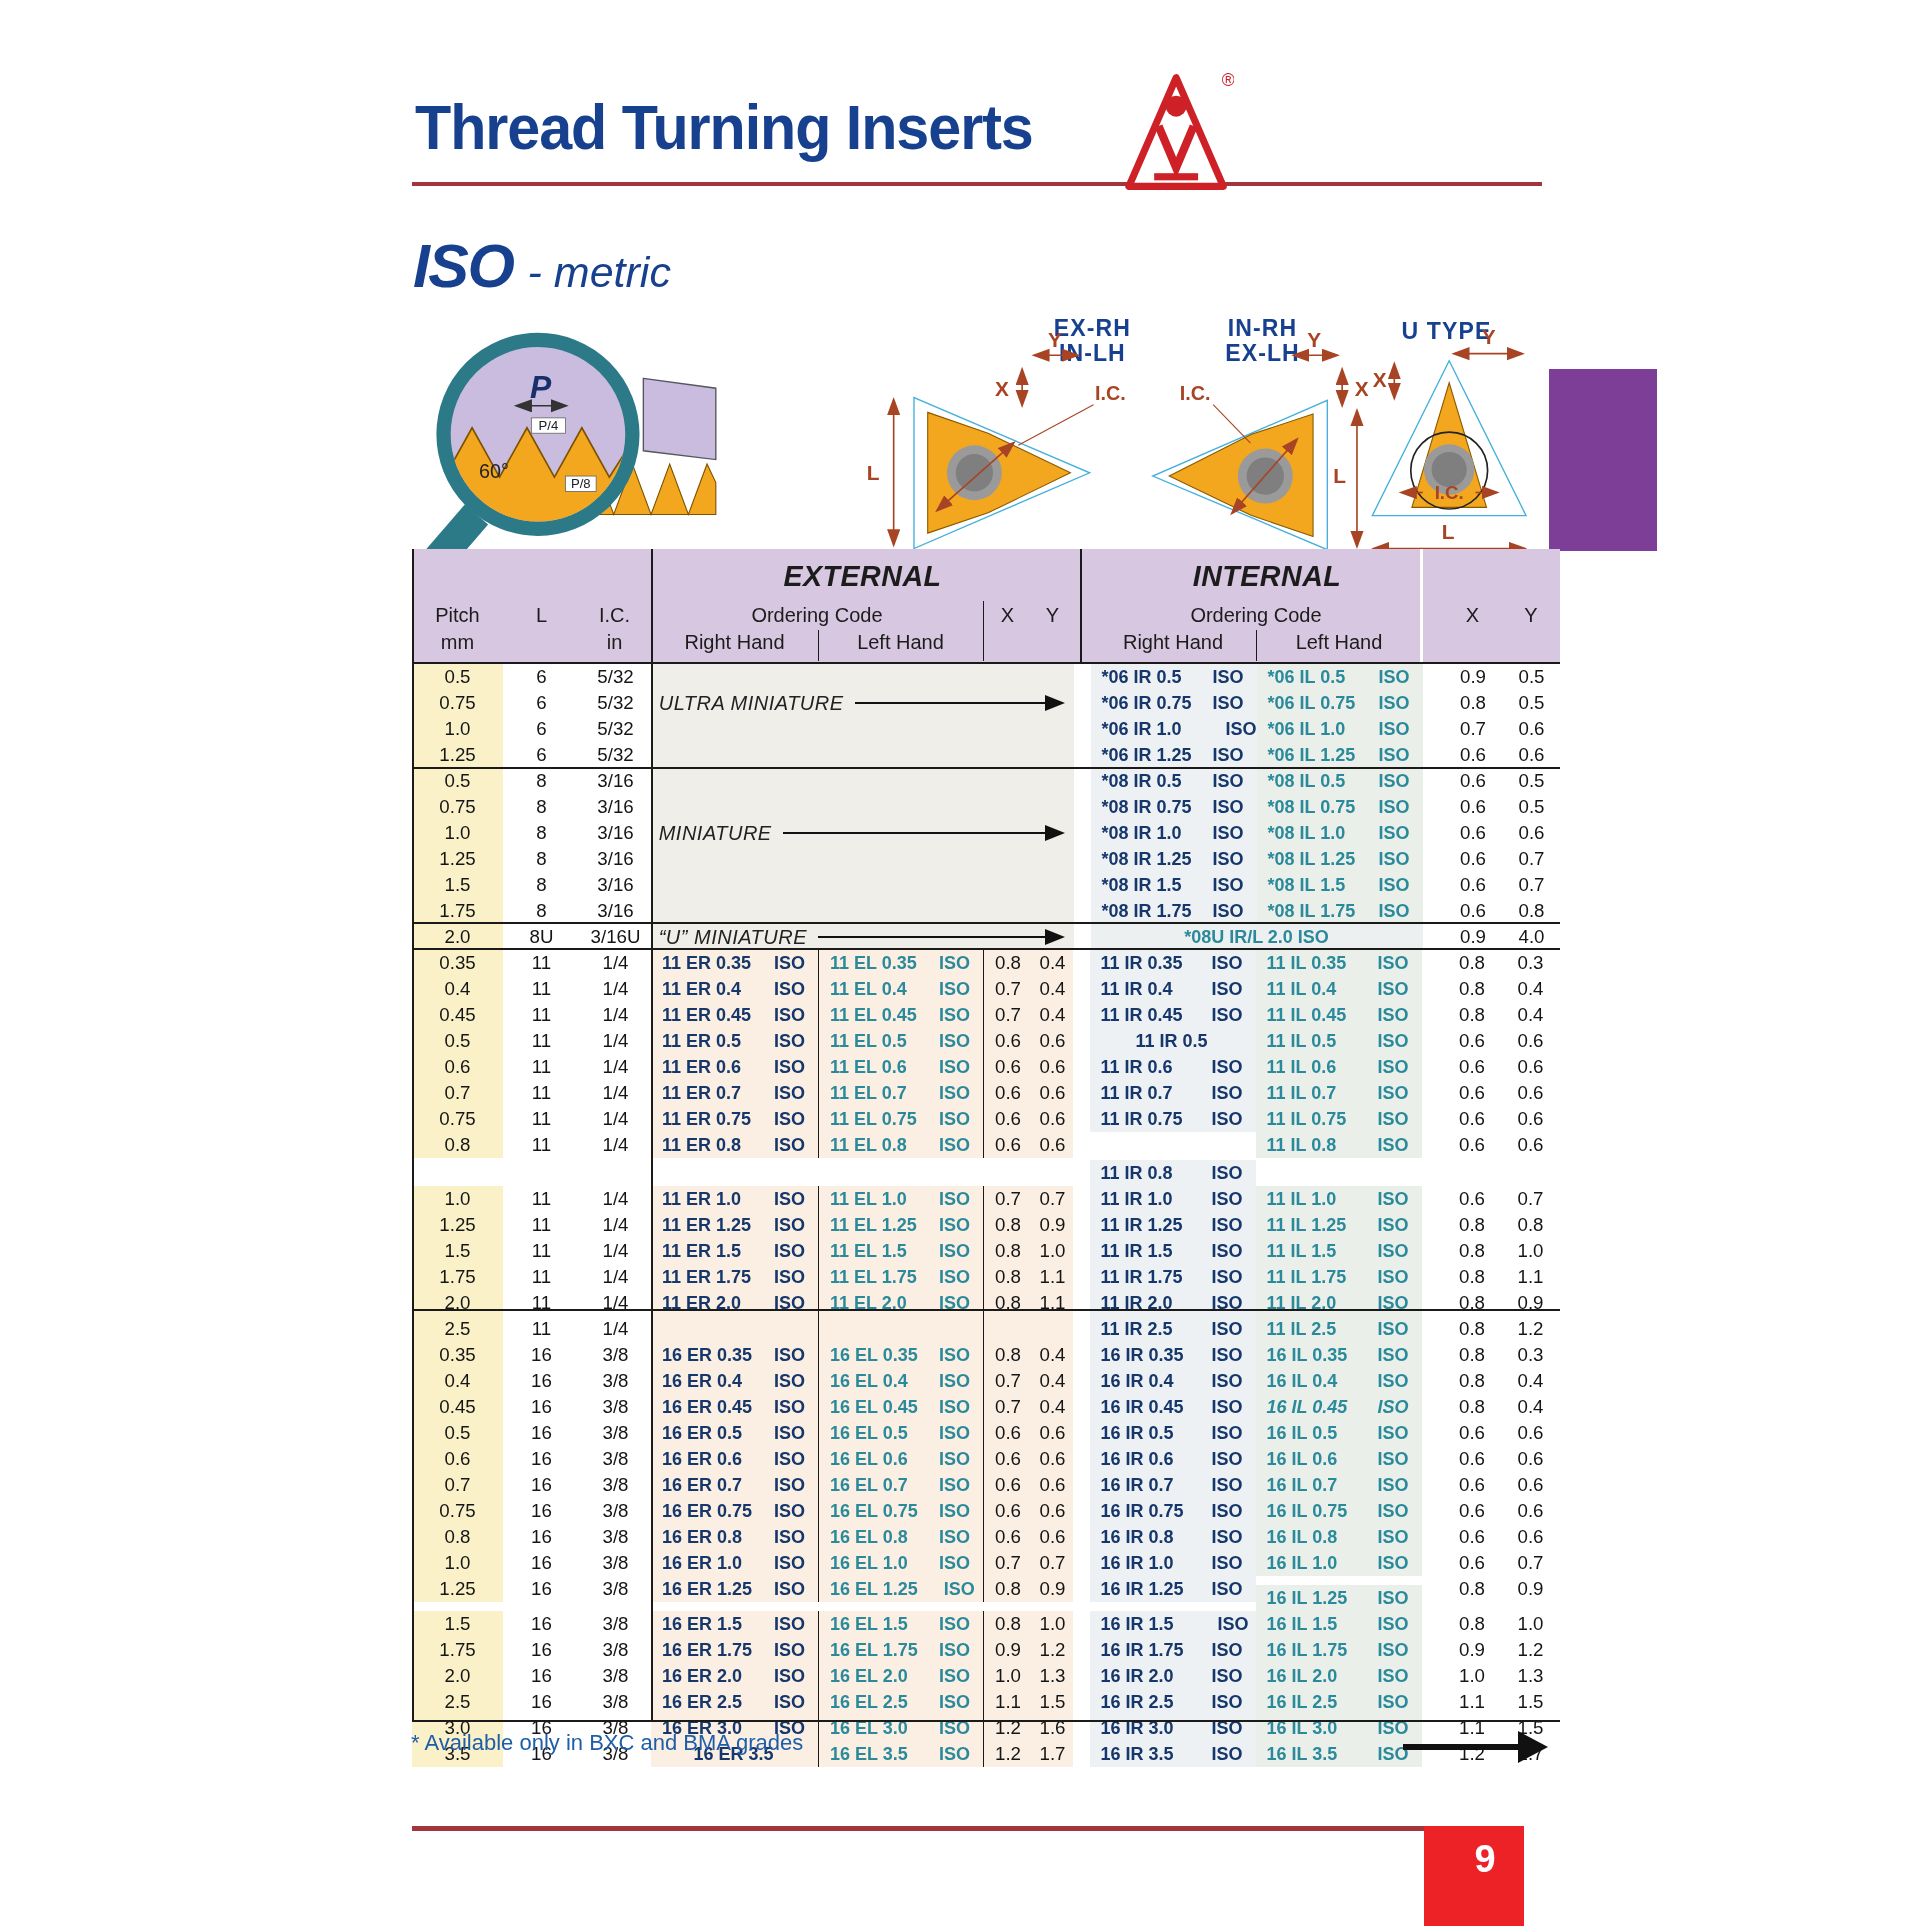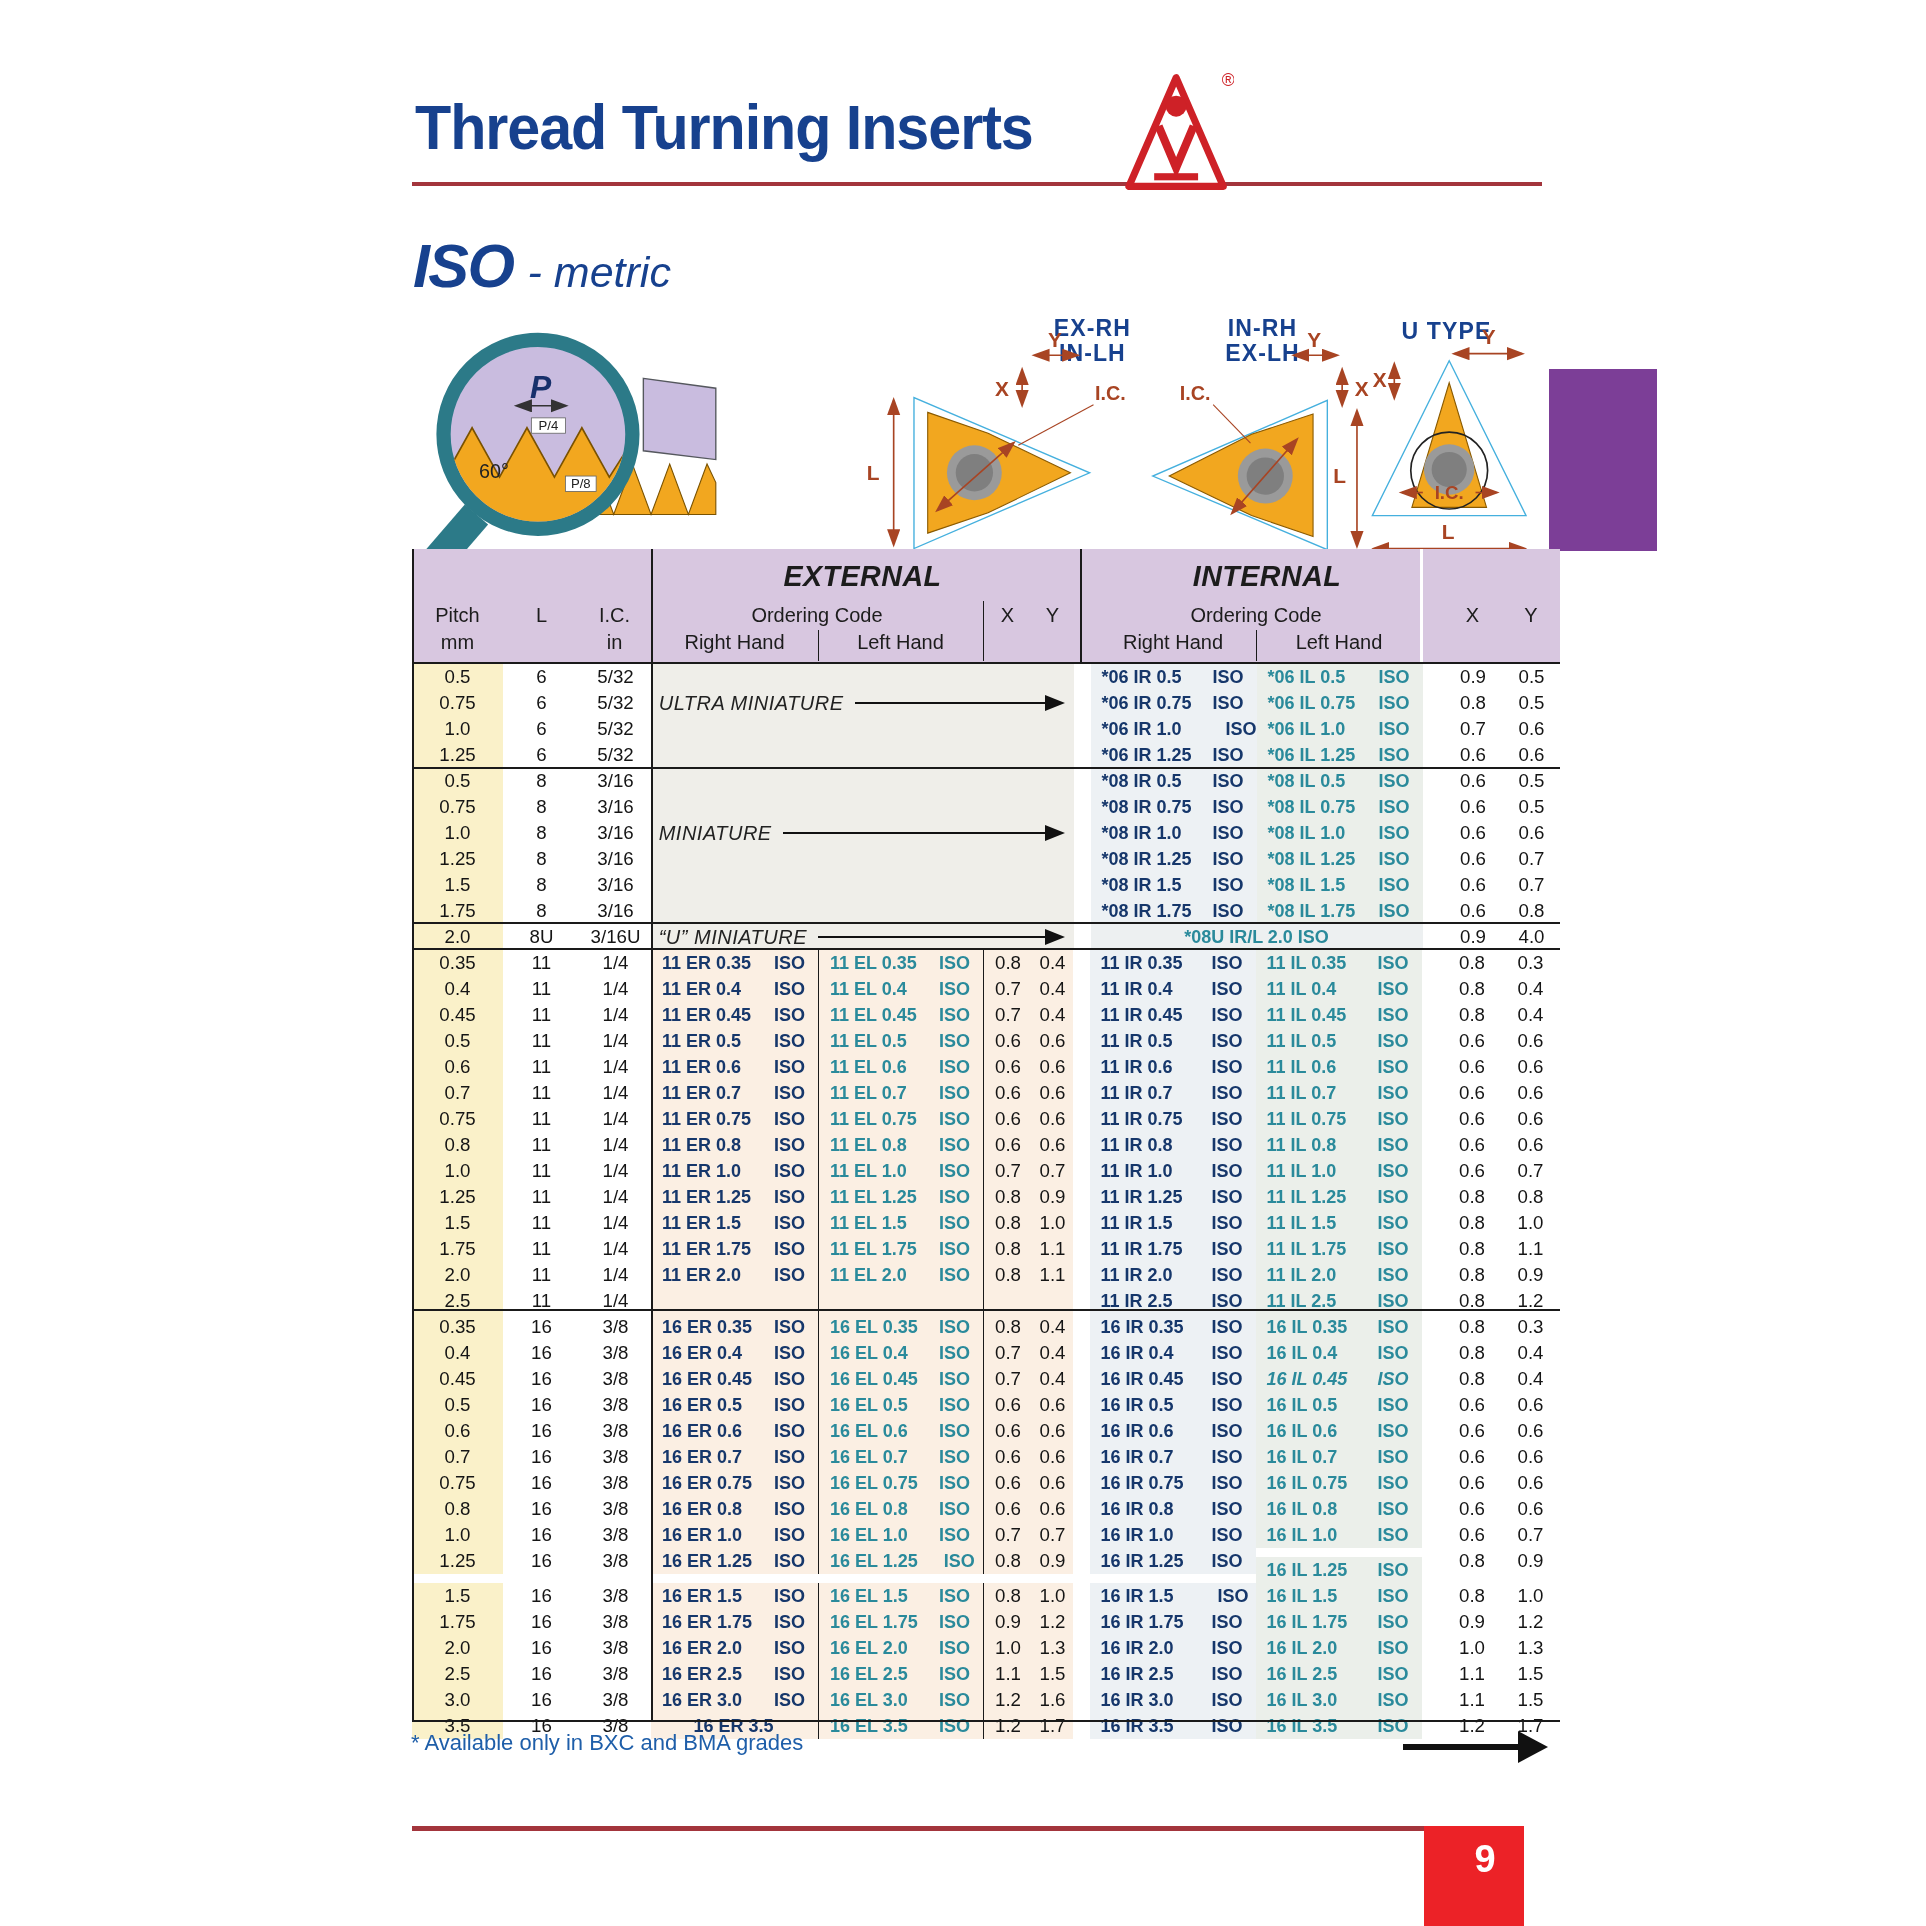--- a/index.html
+++ b/index.html
@@ -505,21 +505,21 @@
             <span>11 ER 0.5</span>
             <span>ISO</span>
           </div>
           <div class="cell c-el bl2 code" style="width: 165px;">
             <span>11 EL 0.5</span>
             <span>ISO</span>
           </div>
           <div class="cell c-exy bl2" style="width: 49px;">0.6</div>
           <div class="cell c-exy" style="width: 41px;">0.6</div>
           <div class="cell c-gap" style="width: 16.5px;"></div>
-          <div class="cell c-ir code" style="width: 166px;">
+          <div class="cell c-ir code" style="width: 166px; flex-direction: column;">
             <span>11 IR 0.5</span>
             <span>ISO</span>
           </div>
           <div class="cell c-il code" style="width: 166px;">
             <span>11 IL 0.5</span>
             <span>ISO</span>
           </div>
           <div class="cell c-gap" style="width: 21px;"></div>
           <div class="cell c-int-num" style="width: 59px;">0.6</div>
           <div class="cell c-int-num" style="width: 58px;">0.6</div>
@@ -613,21 +613,21 @@
             <span>11 ER 0.8</span>
             <span>ISO</span>
           </div>
           <div class="cell c-el bl2 code" style="width: 165px;">
             <span>11 EL 0.8</span>
             <span>ISO</span>
           </div>
           <div class="cell c-exy bl2" style="width: 49px;">0.6</div>
           <div class="cell c-exy" style="width: 41px;">0.6</div>
           <div class="cell c-gap" style="width: 16.5px;"></div>
-          <div class="cell c-ir code" style="width: 166px;">
+          <div class="cell c-ir code" style="width: 166px; margin-top: 28px;">
             <span>11 IR 0.8</span>
             <span>ISO</span>
           </div>
           <div class="cell c-il code" style="width: 166px;">
             <span>11 IL 0.8</span>
             <span>ISO</span>
           </div>
           <div class="cell c-gap" style="width: 21px;"></div>
           <div class="cell c-int-num" style="width: 59px;">0.6</div>
           <div class="cell c-int-num" style="width: 58px;">0.6</div>

